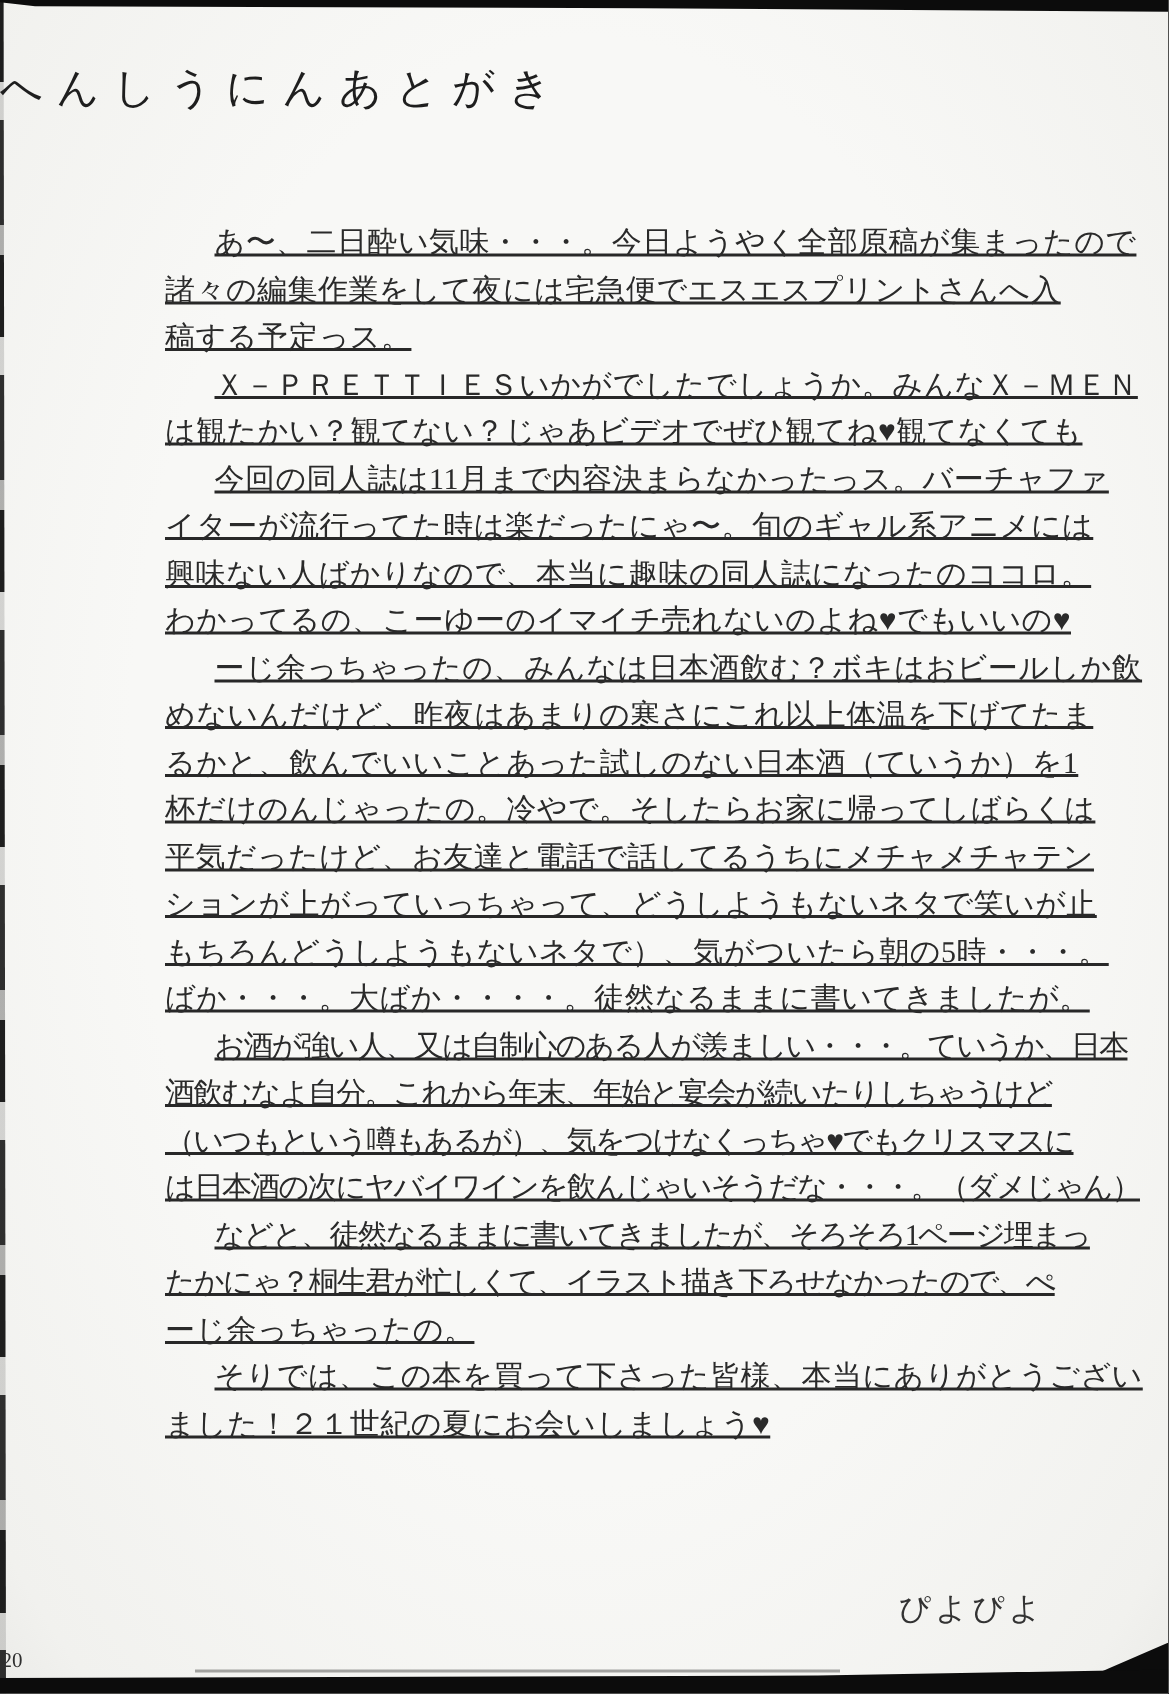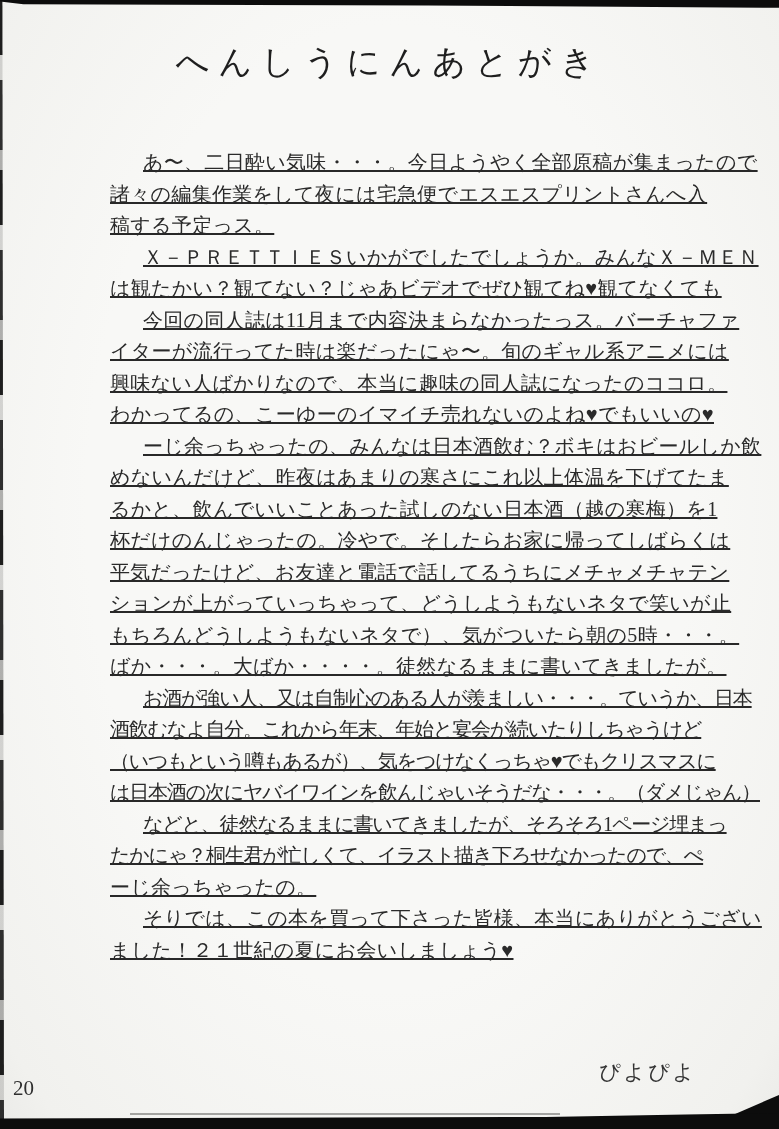--- a/index.html
+++ b/index.html
@@ -65,22 +65,22 @@
     background: #0c0c0c;
     clip-path: polygon(100% 0, 100% 100%, 0 100%);
   }
   
   .title {
     position: absolute;
     top: 40px;
     left: 0;
     width: 100%;
     margin: 0;
-    text-align: center;
-    font-size: 33px;
+    text-align: left;
+    font-size: 28px;
     font-weight: 500;
     letter-spacing: 9px;
     color: #1e1e1e;
     font-family: Liberation Sans, sans-serif;
   }
   
   .body-text {
     position: absolute;
     top: 147px;
     left: 110px;
@@ -102,25 +102,24 @@
   .signature {
     position: absolute;
     top: 1058px;
     right: 82px;
     font-size: 21px;
     letter-spacing: 3px;
     color: #333;
   }
   .page-number {
     position: absolute;
-    top: 1076px;
+    top: 1100px;
     left: 1px;
-    font-size: 21px;
+    font-size: 14px;
     color: #2f2f2f;
-    margin-left: 12px;
   }
 </style>
 </head>
 <body>
 
 <div class="page">
 
   <div class="top-bar"></div>
   <div class="left-edge"></div>
 
@@ -142,21 +141,21 @@
     <p class="para">
       <span class="line indent">今回の同人誌は11月まで内容決まらなかったっス。バーチャファ</span>
       <span class="line">イターが流行ってた時は楽だったにゃ〜。旬のギャル系アニメには</span>
       <span class="line">興味ない人ばかりなので、本当に趣味の同人誌になったのココロ。</span>
       <span class="line">わかってるの、こーゆーのイマイチ売れないのよね♥でもいいの♥</span>
     </p>
 
     <p class="para">
       <span class="line indent">ーじ余っちゃったの、みんなは日本酒飲む？ボキはおビールしか飲</span>
       <span class="line">めないんだけど、昨夜はあまりの寒さにこれ以上体温を下げてたま</span>
-      <span class="line">るかと、飲んでいいことあった試しのない日本酒（越の寒梅）を1</span>
+      <span class="line">るかと、飲んでいいことあった試しのない日本酒（ていうか）を1</span>
       <span class="line">杯だけのんじゃったの。冷やで。そしたらお家に帰ってしばらくは</span>
       <span class="line">平気だったけど、お友達と電話で話してるうちにメチャメチャテン</span>
       <span class="line">ションが上がっていっちゃって、どうしようもないネタで笑いが止</span>
       <span class="line">もちろんどうしようもないネタで）、気がついたら朝の5時・・・。</span>
       <span class="line">ばか・・・。大ばか・・・・。徒然なるままに書いてきましたが。</span>
     </p>
 
     <p class="para">
       <span class="line indent tight">お酒が強い人、又は自制心のある人が羨ましい・・・。ていうか、日本</span>
       <span class="line tight">酒飲むなよ自分。これから年末、年始と宴会が続いたりしちゃうけど</span>

